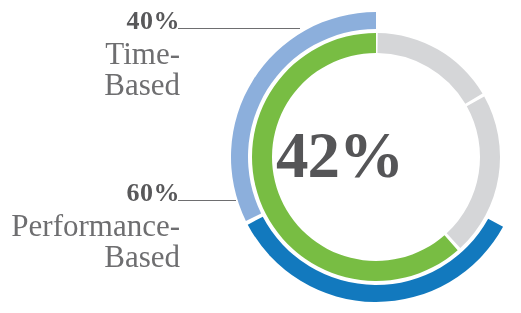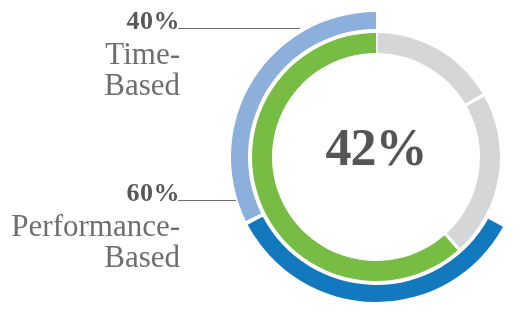--- a/index.html
+++ b/index.html
@@ -74,22 +74,22 @@
     position: absolute;
     left: 0;
     top: 0;
   }
 
   #center-value {
     position: absolute;
     left: 276px;
     top: 118px;
     width: 200px;
-    text-align: center;
-    font-size: 52px;
+    text-align: left;
+    font-size: 65px;
     font-weight: bold;
     color: #555557;
     letter-spacing: -1px;
   }
 </style>
 </head>
 <body>
 
 <div id="chart-root">
 

